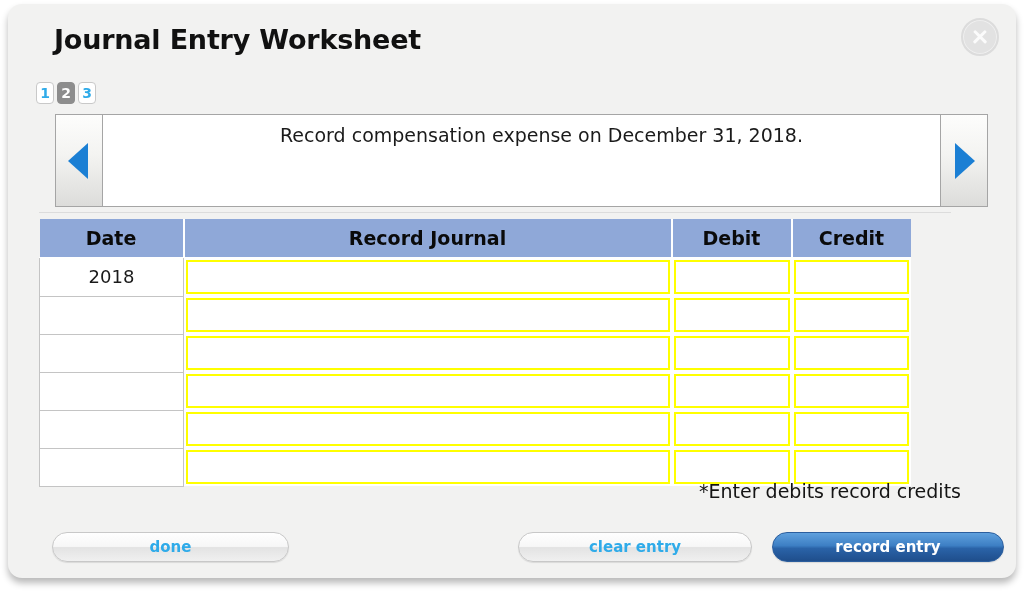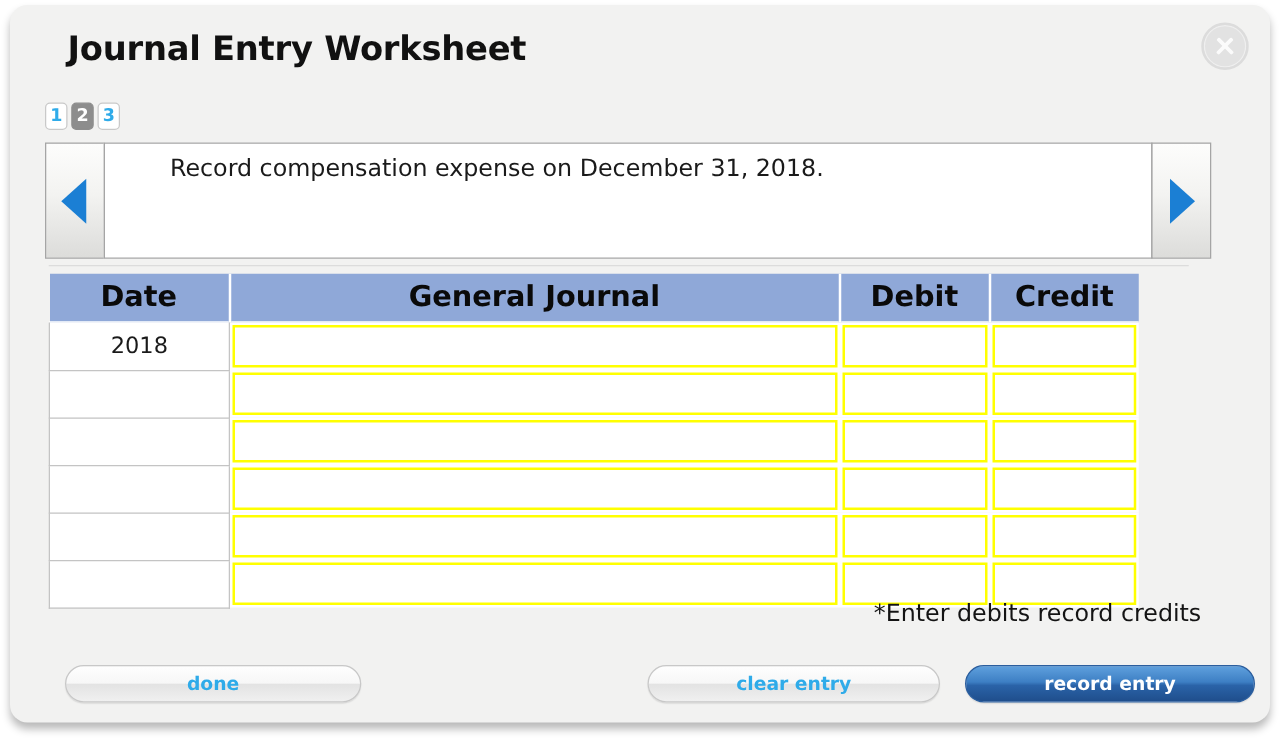--- a/index.html
+++ b/index.html
@@ -88,24 +88,25 @@
   }
   .tab.active {
     background: #8d8d8d;
     border-color: #8d8d8d;
     color: #ffffff;
   }
 
   
   #prompt-wrap {
     position: absolute;
-    left: 28px;
+    left: 47px;
     top: 110px;
     width: 933px;
     height: 93px;
+    text-align: center;
   }
   .nav-btn {
     position: absolute;
     top: 0;
     width: 48px;
     height: 93px;
     box-sizing: border-box;
     border: 1px solid #a5a5a5;
     background: linear-gradient(to bottom, #fdfdfc 0%, #f3f3f1 45%, #dcdcda 100%);
     cursor: pointer;
@@ -164,21 +165,21 @@
     position: absolute;
     left: 31px;
     top: 215px;
     width: 871px;
     border-collapse: collapse;
     table-layout: fixed;
   }
   #table th {
     background: #8fa8d8;
     color: #0a0a0a;
-    font-size: 23px;
+    font-size: 19px;
     font-weight: bold;
     height: 36px;
     border-right: 2px solid #ffffff;
     border-bottom: 1px solid #ffffff;
     text-align: center;
   }
   #table th:last-child { border-right: none; }
   #table td {
     padding: 0;
     height: 36px;
@@ -278,21 +279,21 @@
   <table id="table">
     <colgroup>
       <col class="col-date">
         <col class="col-gj">
         <col class="col-debit">
         <col class="col-credit">
     </colgroup>
     <thead>
       <tr>
         <th>Date</th>
-        <th>General Journal</th>
+        <th>Record Journal</th>
         <th>Debit</th>
         <th>Credit</th>
       </tr>
     </thead>
     <tbody>
       <tr>
         <td class="date-cell">2018</td>
         <td class="field-cell">
           <input class="field" type="text" value="" style="">
         </td>

